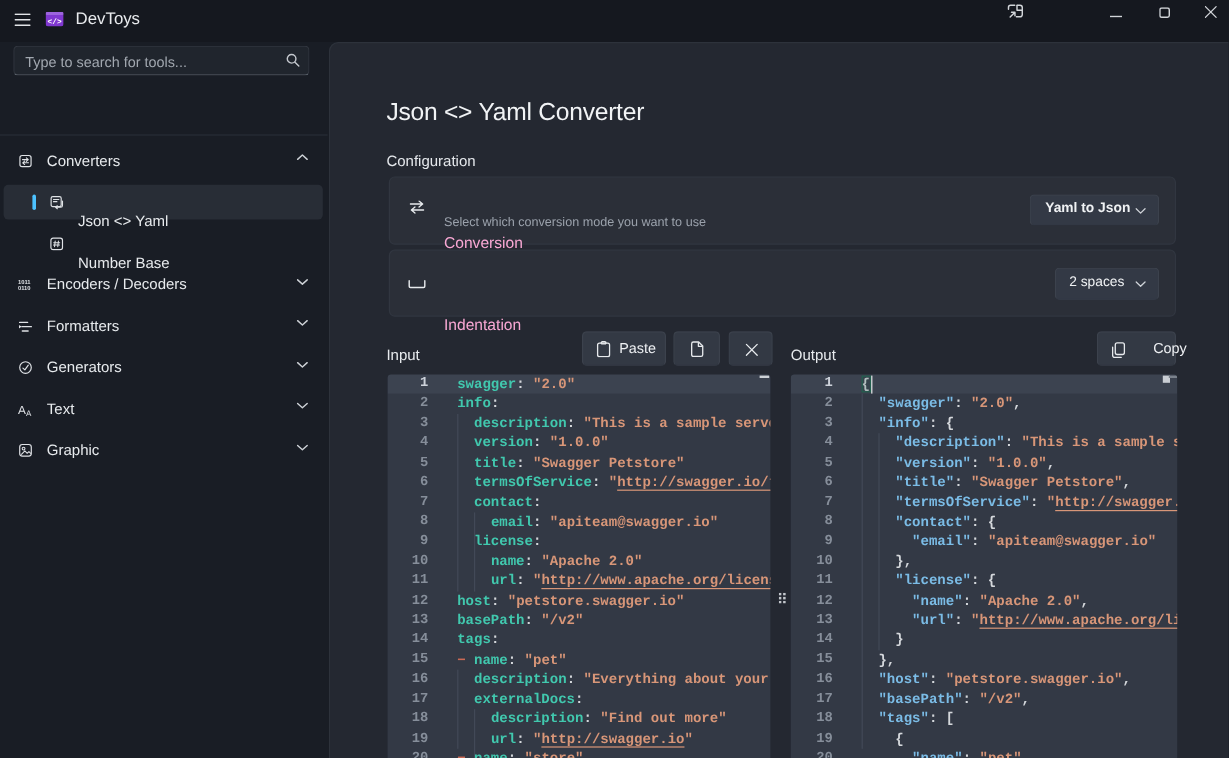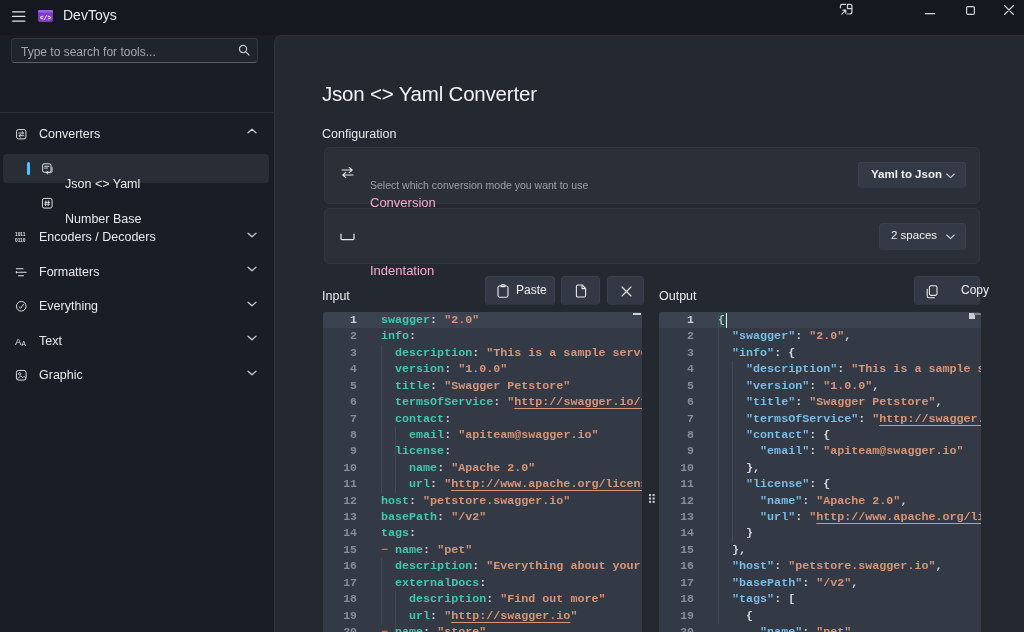--- a/index.html
+++ b/index.html
@@ -145,21 +145,21 @@
     <svg class="chev" width="10" height="6" viewBox="0 0 10 6">
         <path d="M1 1.2 L5 4.8 L9 1.2" stroke="#cdd1d6" stroke-width="1.2" fill="none" stroke-linecap="round" stroke-linejoin="round"></path>
       </svg>
   </div>
 
   <div class="navrow" style="top:291.5px;">
     <svg class="ic" viewBox="0 0 14 14">
       <circle cx="7" cy="7" r="5.4" stroke="#dfe2e6" stroke-width="1.1" fill="none"></circle>
       <path d="M4.6 7.6 L6.4 9.2 L9.6 4.8" stroke="#dfe2e6" stroke-width="1.1" fill="none" stroke-linecap="round" stroke-linejoin="round"></path>
     </svg>
-    <div class="lbl">Everything</div>
+    <div class="lbl">Generators</div>
     <svg class="chev" width="10" height="6" viewBox="0 0 10 6">
         <path d="M1 1.2 L5 4.8 L9 1.2" stroke="#cdd1d6" stroke-width="1.2" fill="none" stroke-linecap="round" stroke-linejoin="round"></path>
       </svg>
   </div>
 
   <div class="navrow" style="top:326px;">
     <svg class="ic" viewBox="0 0 14 14">
       <text x="0" y="11" font-family="Liberation Sans" font-size="11" fill="#dfe2e6">A</text>
       <text x="7.4" y="12.6" font-family="Liberation Sans" font-size="7.5" fill="#dfe2e6">A</text>
     </svg>

